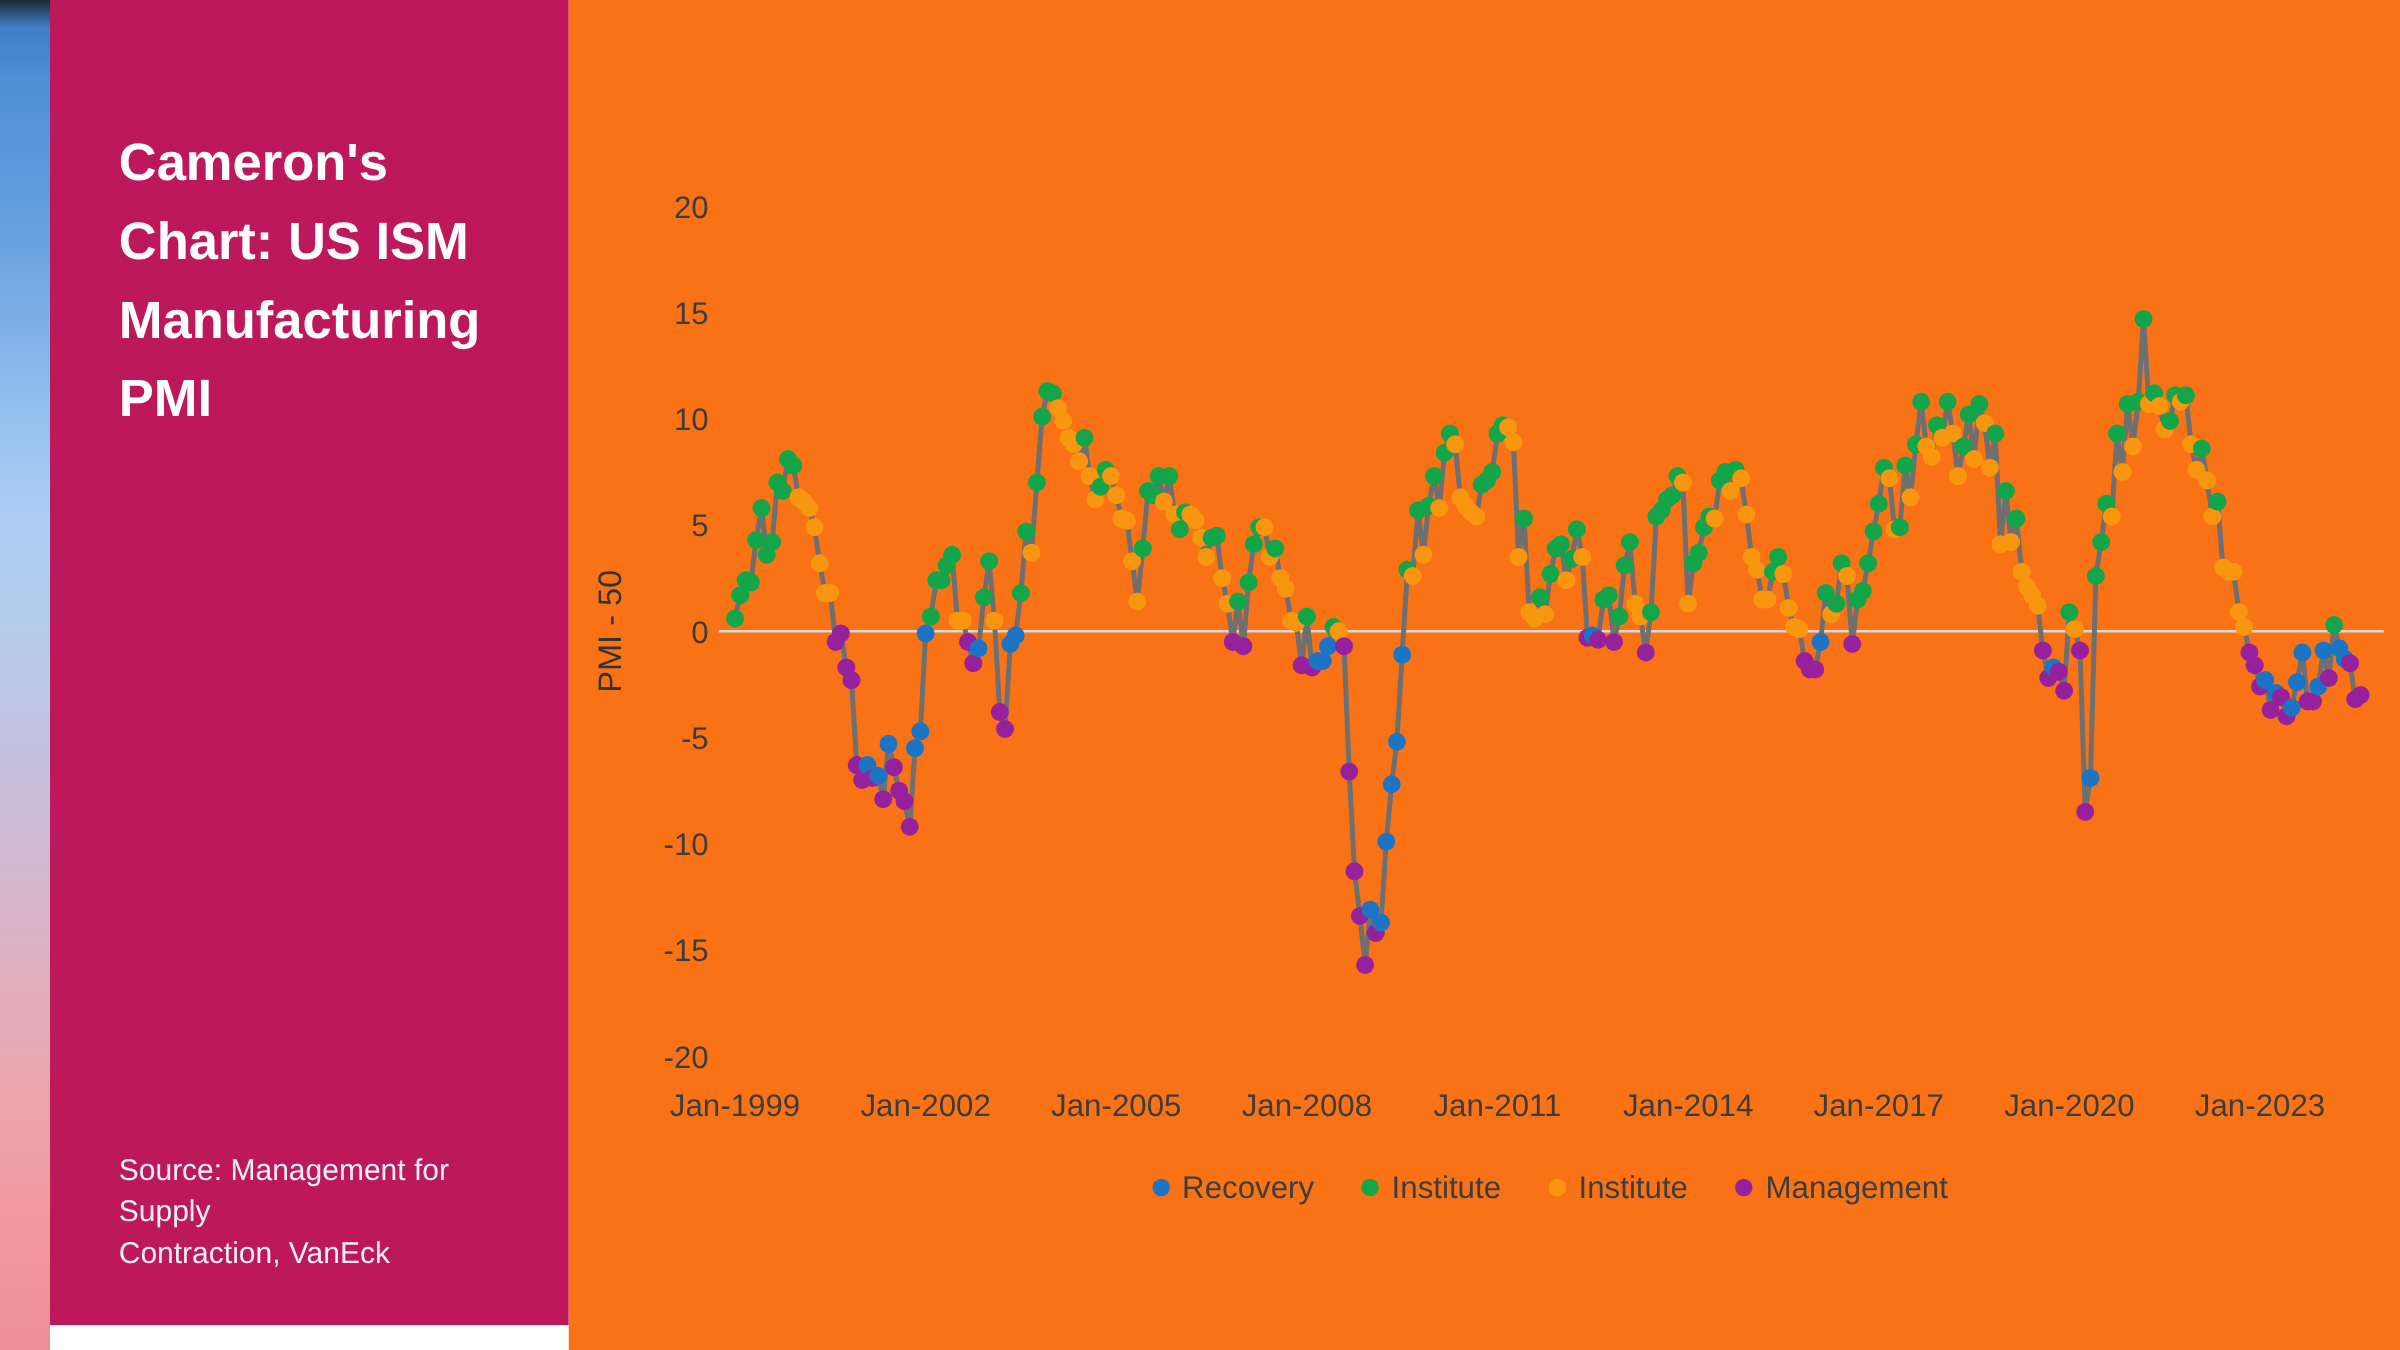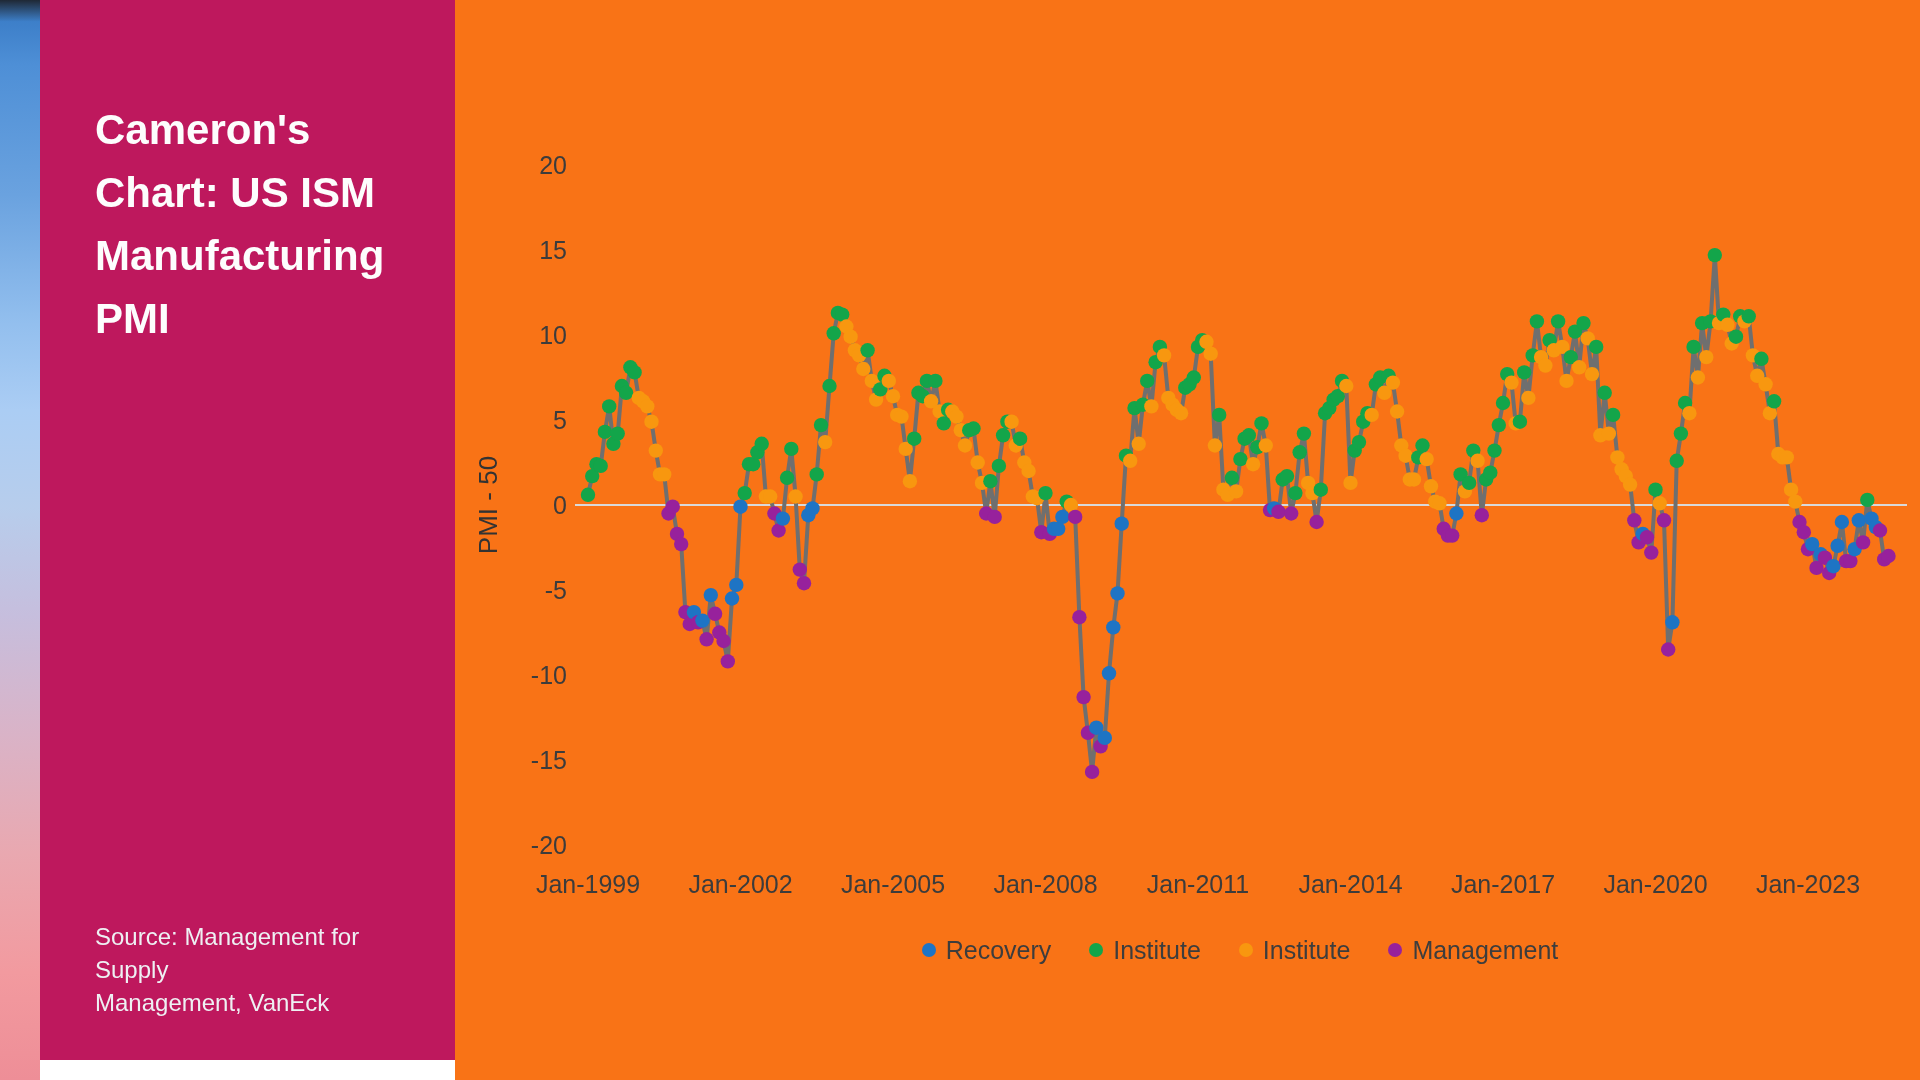--- a/index.html
+++ b/index.html
@@ -45,21 +45,21 @@
 </style>
 </head>
 <body>
 
 <div class="accent-strip"></div>
 
 <div class="sidebar">
   <div class="sidebar-title">Cameron's Chart: US ISM Manufacturing PMI</div>
   <div class="sidebar-source">
     <span>Source: Management for Supply</span><br>
-    <span>Management, VanEck</span>
+    <span>Contraction, VanEck</span>
   </div>
 </div>
 
 <div class="chart-panel">
   <svg id="chart-svg" width="1465" height="1080" viewBox="0 0 1465 1080" xmlns="http://www.w3.org/2000/svg">
       <line x1="120" y1="505" x2="1452" y2="505" stroke="#d9d9d9" stroke-width="2"></line>
       <text x="112" y="174" text-anchor="end">20</text>
       <text x="112" y="259" text-anchor="end">15</text>
       <text x="112" y="344" text-anchor="end">10</text>
       <text x="112" y="429" text-anchor="end">5</text>

